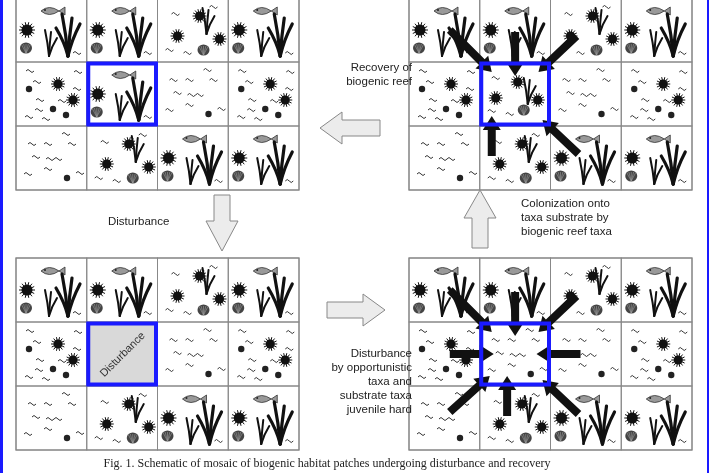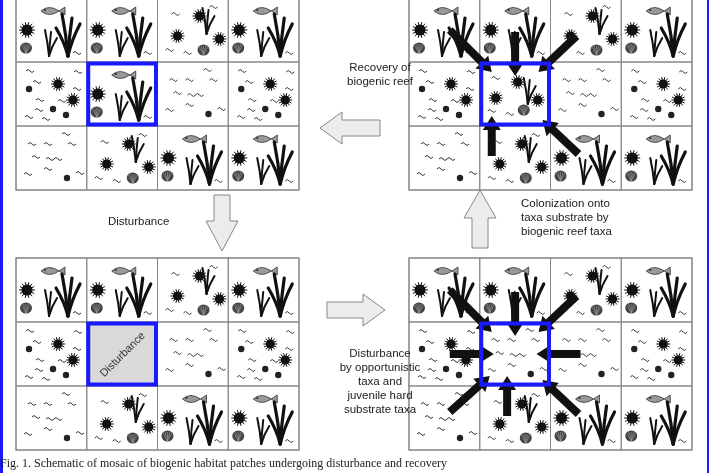--- a/index.html
+++ b/index.html
@@ -3,22 +3,22 @@
 <meta charset="utf-8">
 <style>
   html, body { margin:0; padding:0; }
   body { width:710px; height:473px; background:#fff; position:relative; overflow:hidden;
          font-family:"Liberation Sans", sans-serif; }
   .edge-left { position:absolute; left:0; top:0; width:3px; height:473px; background:#1a1aff; }
   .edge-right { position:absolute; left:707px; top:0; width:2px; height:473px; background:#1a1aff; }
   .panel { position:absolute; }
   .panel svg { display:block; }
   .label { position:absolute; font-size:11.5px; line-height:14px; color:#222; }
-  .center { text-align:center;padding-left:24px; }
-  .caption { position:absolute; left:0; width:654px; top:456px; 
+  .center { text-align:right; }
+  .caption { position:absolute; left:0; width:654px; top:456px; text-align:center;
              font-family:"Liberation Serif", serif; font-size:12px; color:#222; }
   .arrow { position:absolute; }
 </style>
 </head>
 <body>
 
 <div class="edge-left"></div>
 <div class="edge-right"></div>
 
 <div class="panel" id="panel-top-left" style="left:15px; top:-3px;">
@@ -2180,22 +2180,22 @@
 
 <div class="label center" style="left:300px; top:60px; width:112px;">
   <div>Recovery of</div>
   <div>biogenic reef</div>
 </div>
 <div class="label" style="left:108px; top:214px;">Disturbance</div>
 <div class="label center" style="left:300px; top:346px; width:112px;">
   <div>Disturbance</div>
   <div>by opportunistic</div>
   <div>taxa and</div>
+  <div>substrate taxa</div>
   <div>juvenile hard</div>
-  <div>substrate taxa</div>
 </div>
 <div class="label" style="left:521px; top:196px;">
   <div>Colonization onto</div>
   <div>taxa substrate by</div>
   <div>biogenic reef taxa</div>
 </div>
 
 <div class="caption">Fig. 1. Schematic of mosaic of biogenic habitat patches undergoing disturbance and recovery</div>
 
 </body></html>

